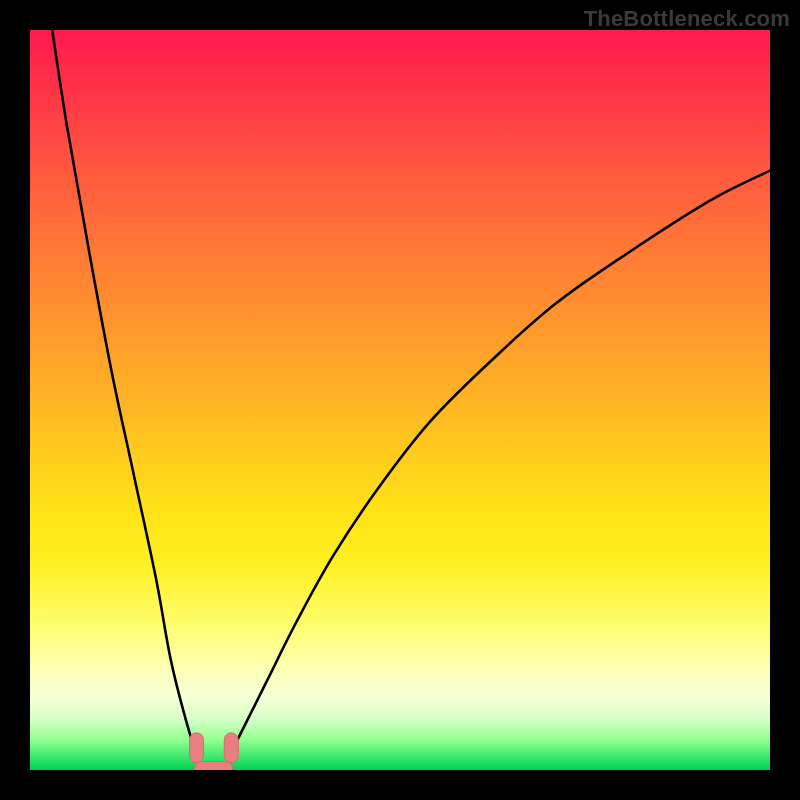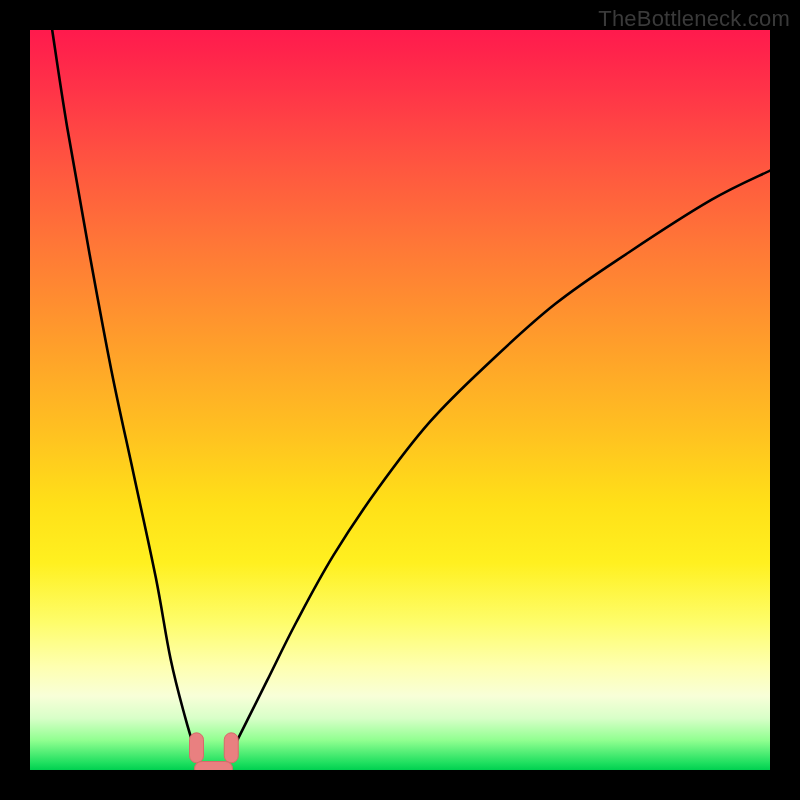--- a/index.html
+++ b/index.html
@@ -55,21 +55,21 @@
     top: 0;
     width: 740px;
     height: 740px;
   }
   .watermark {
     position: absolute;
     top: 6px;
     right: 10px;
     color: #3a3a3a;
     font-size: 22px;
-    font-weight: 400;
+    font-weight: 700;
     letter-spacing: 0.2px;
   }
 </style>
 </head>
 <body>
 
 <div class="frame">
   <div class="plot-area">
     <div class="gradient"></div>
     <svg class="curves" viewBox="0 0 740 740" preserveAspectRatio="none">

